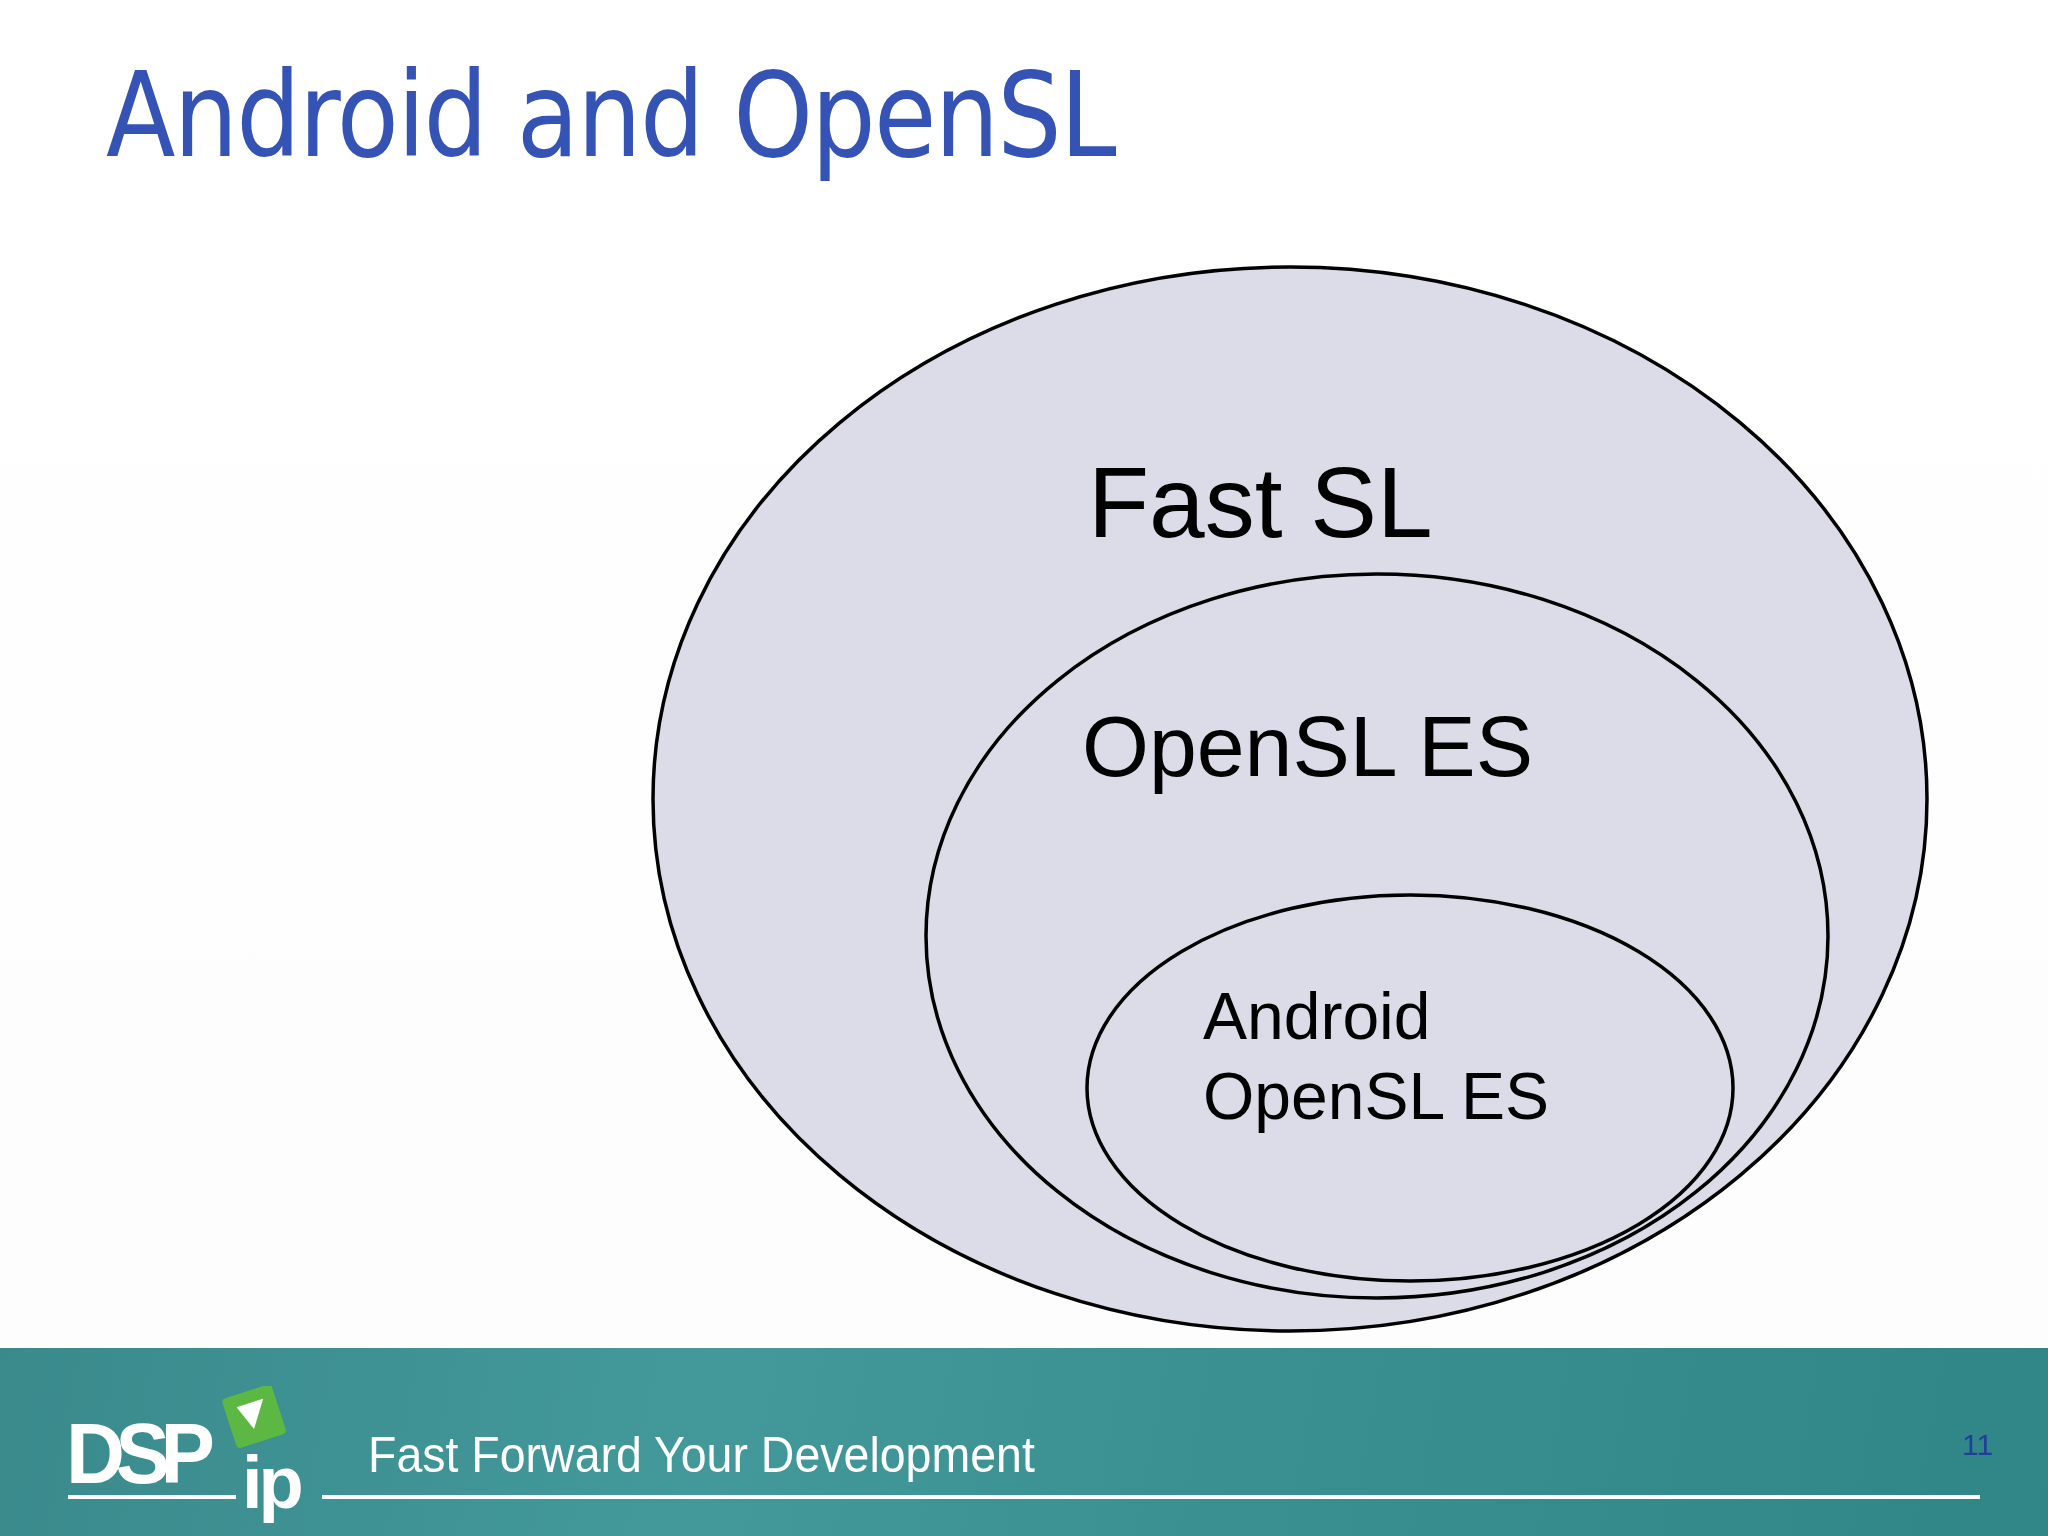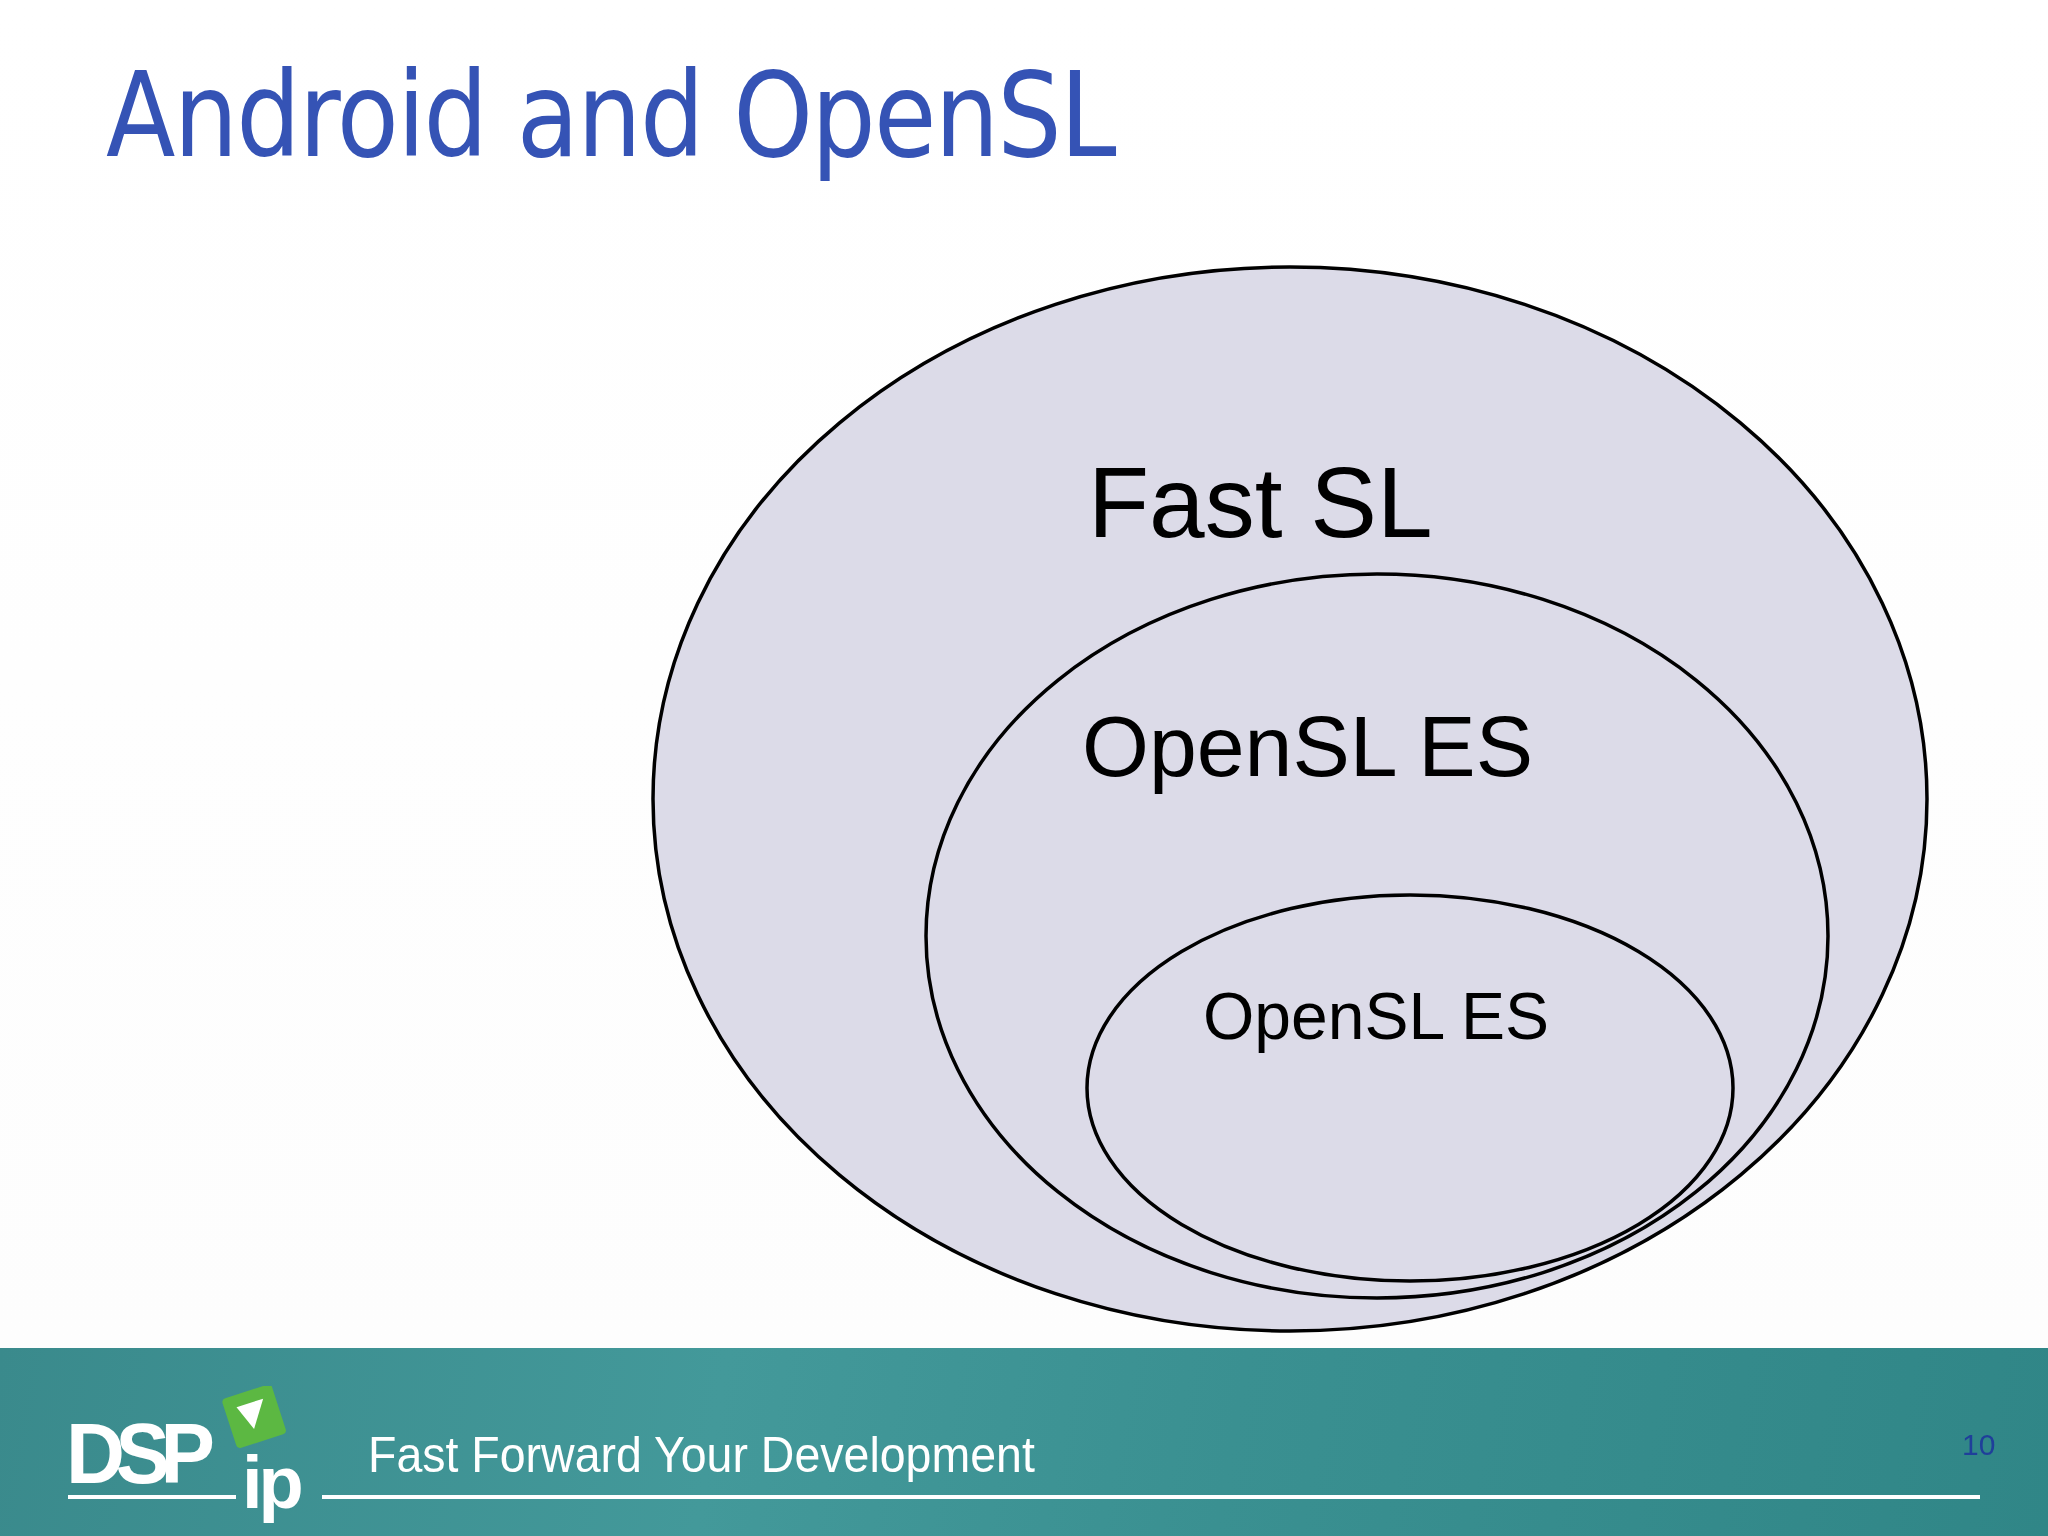--- a/index.html
+++ b/index.html
@@ -58,20 +58,21 @@
 
 <svg class="diagram" viewBox="0 0 2048 1348" width="2048" height="1348">
   <ellipse cx="1290" cy="799" rx="637" ry="532" fill="#dcdbe8" stroke="#000" stroke-width="3.5"></ellipse>
   <ellipse cx="1377" cy="936" rx="451" ry="362" fill="#dcdbe8" stroke="#000" stroke-width="3.5"></ellipse>
   <ellipse cx="1410" cy="1088" rx="323" ry="193" fill="#dcdbe8" stroke="#000" stroke-width="3.5"></ellipse>
 </svg>
 
 <div class="label label-opensl">Fast SL</div>
 <div class="label label-opensles">OpenSL ES</div>
 <div class="label label-android">
+  <div>Android</div>
   <div>OpenSL ES</div>
 </div>
 
 <div class="footer"></div>
 
 <svg class="logo" viewBox="0 0 260 140" width="260" height="140">
 
   <g transform="translate(168,20) rotate(-18)">
     <rect x="-10" y="-10" width="52" height="52" rx="4" fill="#5cb842"></rect>
     <polygon points="2,2 30,2 12,28" fill="#ffffff"></polygon>
@@ -79,13 +80,13 @@
 
   <text x="0" y="97" font-family="Liberation Sans, sans-serif" font-weight="bold" font-size="86" fill="#ffffff" letter-spacing="-10" transform="scale(0.95,1)">DSP</text>
 
   <text x="176" y="122" font-family="Liberation Sans, sans-serif" font-weight="bold" font-size="74" fill="#ffffff" letter-spacing="-4">ip</text>
 </svg>
 
 <div class="footer-rule-left"></div>
 <div class="footer-rule"></div>
 
 <div class="tagline">Fast Forward Your Development</div>
-<div class="page-number">10</div>
+<div class="page-number">11</div>
 
 </body></html>

